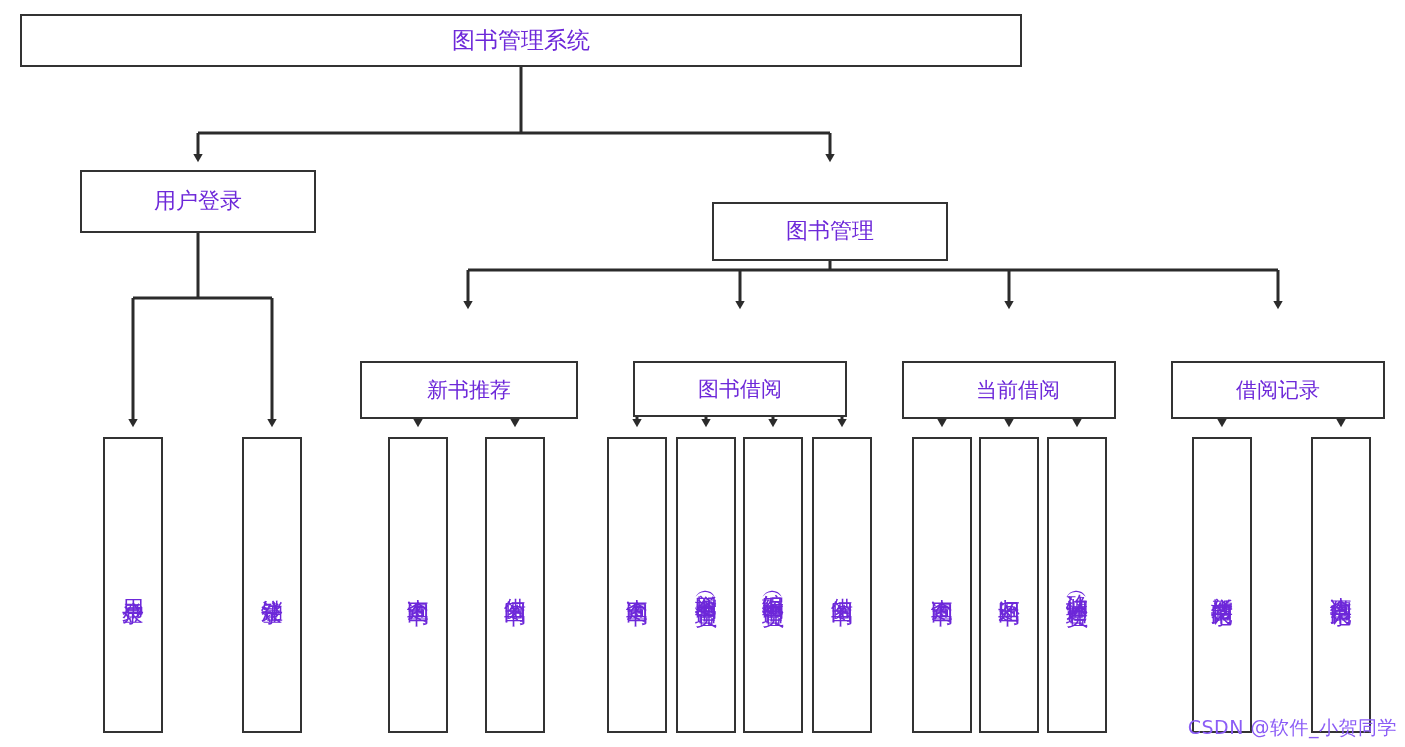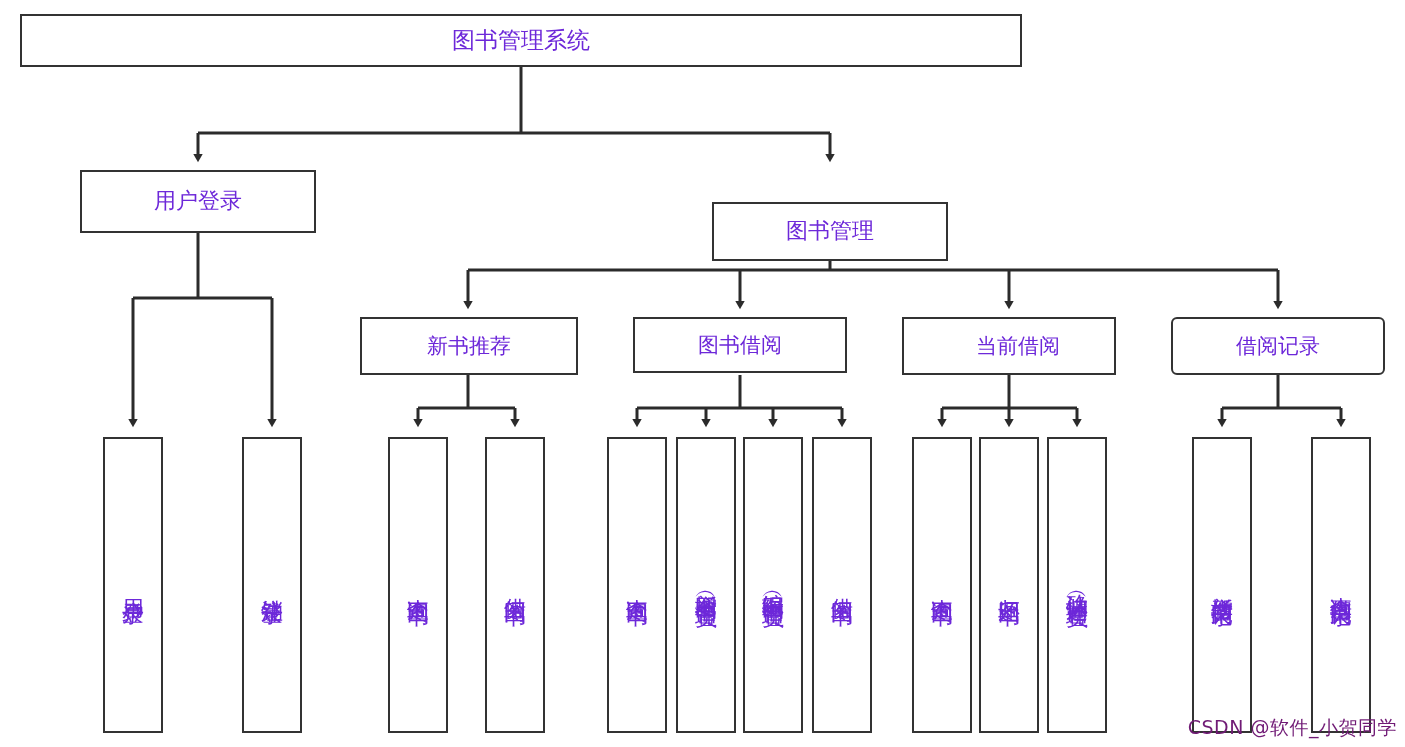--- a/index.html
+++ b/index.html
@@ -30,20 +30,21 @@
     text-align: center;
   }
   .node.root {
     font-size: 23px;
   }
   .node.lvl2 {
     font-size: 22px;
   }
   .node.lvl3 {
     font-size: 21px;
+    margin-top: 44px;
   }
   .node.leaf {
     font-size: 22px;
     writing-mode: vertical-rl;
     text-orientation: upright;
     letter-spacing: 2px;
     padding: 6px 0;
     white-space: nowrap;
   }
   .node.leaf .leaf-text {
@@ -55,21 +56,21 @@
     top: 0;
     width: 1405px;
     height: 747px;
     pointer-events: none;
   }
   .watermark {
     position: absolute;
     right: 8px;
     bottom: 6px;
     font-size: 19px;
-    color: #701a75;
+    color: #8b5cf6;
     letter-spacing: 0.5px;
     white-space: nowrap;
   }
 </style>
 </head>
 <body>
 
 <div id="canvas">
 
   <svg id="wires" viewBox="0 0 1405 747" xmlns="http://www.w3.org/2000/svg">
@@ -136,21 +137,21 @@
 
   <div class="node lvl3" style="left:360px; top:317px; width:218px; height:58px;">
     <span>新书推荐</span>
   </div>
   <div class="node lvl3" style="left:633px; top:317px; width:214px; height:56px;">
     <span>图书借阅</span>
   </div>
   <div class="node lvl3" style="left:902px; top:317px; width:214px; height:58px;padding-left:18px;">
     <span>当前借阅</span>
   </div>
-  <div class="node lvl3" style="left:1171px; top:317px; width:214px; height:58px;border-radius:6px;">
+  <div class="node lvl3" style="left:1171px; top:317px; width:214px; height:58px;">
     <span>借阅记录</span>
   </div>
 
   <div class="node leaf" style="left:103px; top:437px; width:60px; height:296px;">
     <span class="leaf-text">用户登录</span>
   </div>
   <div class="node leaf" style="left:242px; top:437px; width:60px; height:296px;">
     <span class="leaf-text">注销登录</span>
   </div>
 

